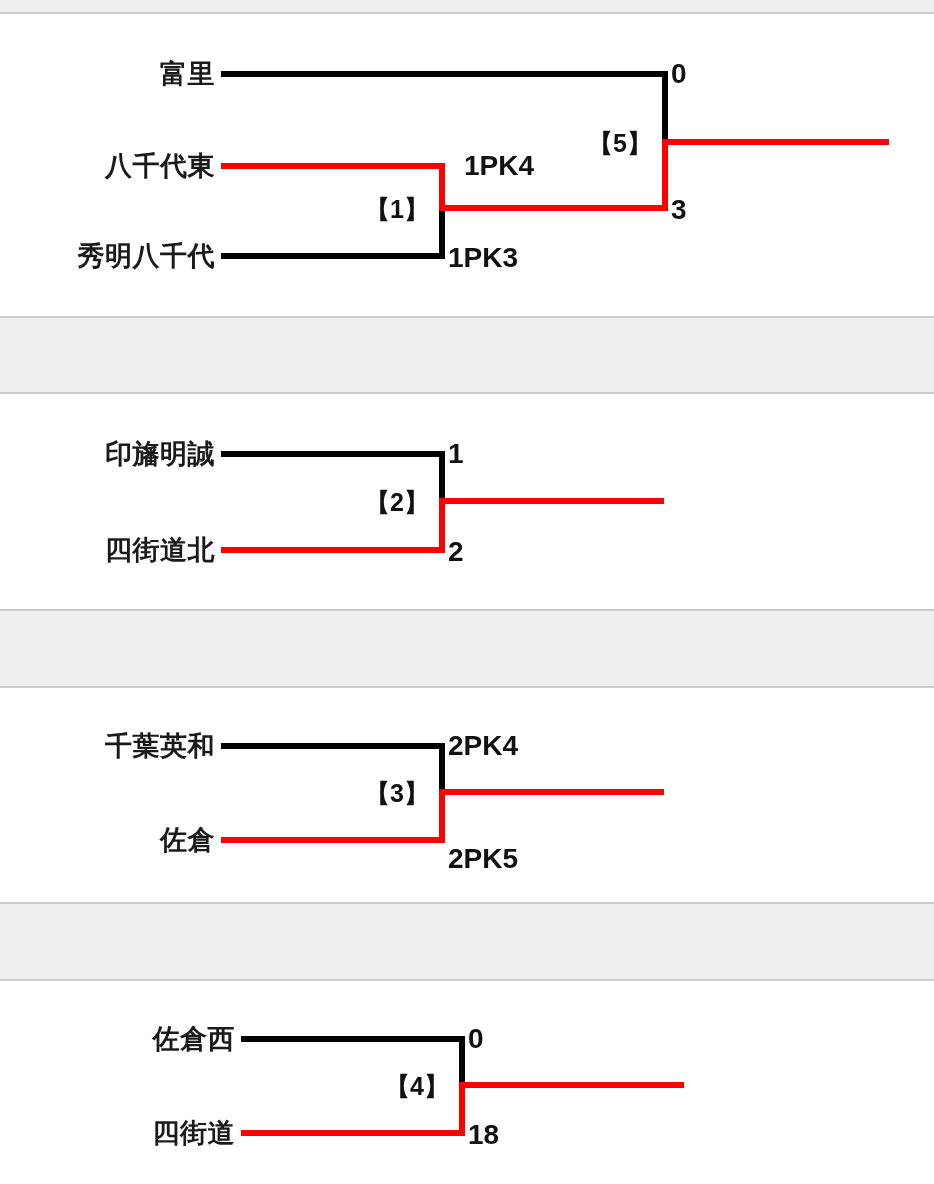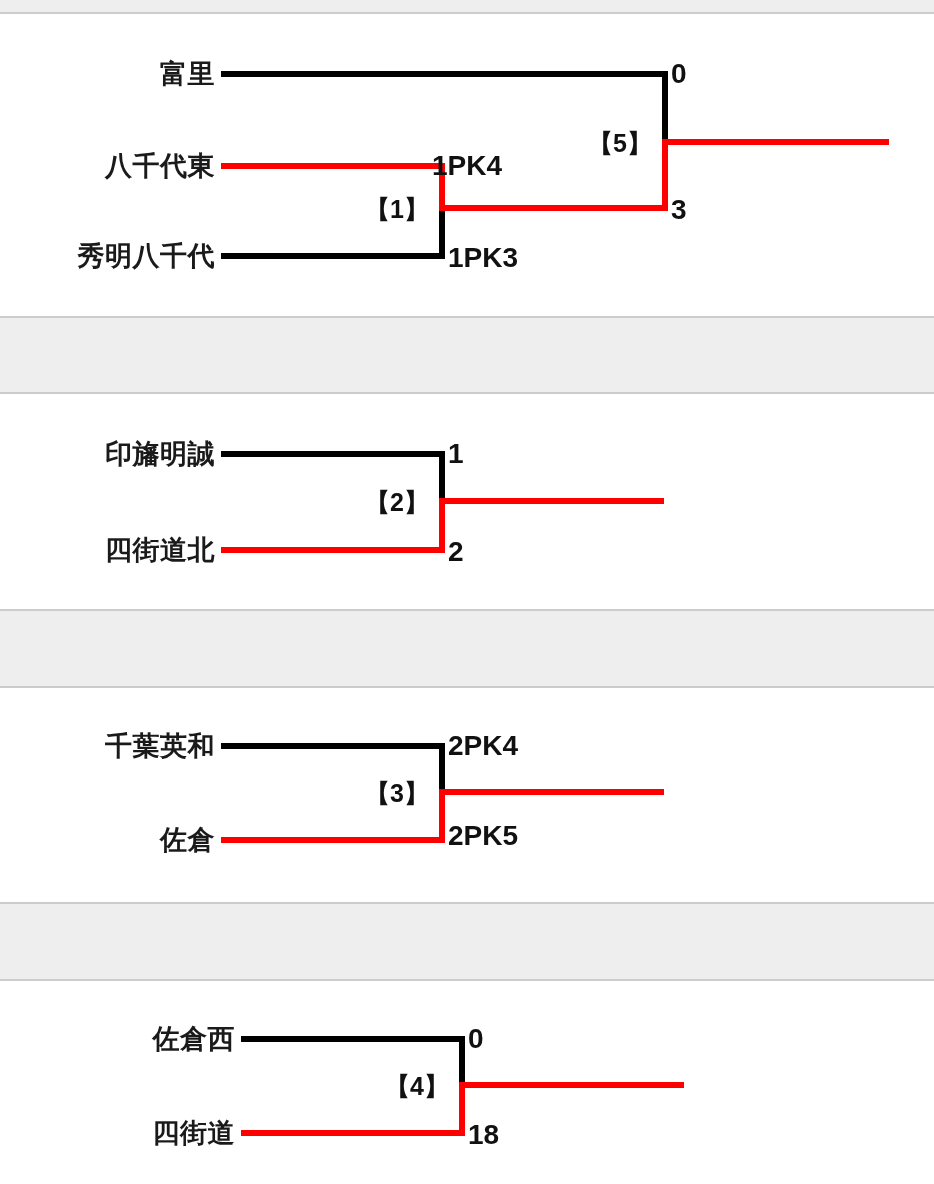--- a/index.html
+++ b/index.html
@@ -109,21 +109,21 @@
 
   <span class="team" style="right:719px; top:256px; width:360px;">秀明八千代</span>
 
   <div class="h-line" style="left:221px; top:256px; width:224px;"></div>
 
   <div class="v-line win" style="left:439px; top:163px; height:48px;"></div>
   <div class="v-line" style="left:439px; top:208px; height:51px;"></div>
 
   <div class="h-line win" style="left:439px; top:208px; width:229px;"></div>
 
-  <span class="score" style="left:432px; top:166px;">1PK4</span>
+  <span class="score" style="left:464px; top:166px;">1PK4</span>
   <span class="score" style="left:448px; top:258px;">1PK3</span>
 
   <span class="gameno" style="right:505px; top:209px; width:180px;">【1】</span>
 
   <div class="v-line" style="left:662px; top:71px; height:71px;"></div>
   <div class="v-line win" style="left:662px; top:139px; height:72px;"></div>
 
   <div class="h-line win" style="left:662px; top:142px; width:227px;"></div>
 
   <span class="score" style="left:671px; top:74px;">0</span>
@@ -158,21 +158,21 @@
 
   <span class="team" style="right:719px; top:152px; width:300px;">佐倉</span>
   <div class="h-line win" style="left:221px; top:152px; width:224px;"></div>
 
   <div class="v-line" style="left:439px; top:55px; height:49px;"></div>
   <div class="v-line win" style="left:439px; top:101px; height:54px;"></div>
 
   <div class="h-line win" style="left:439px; top:104px; width:225px;"></div>
 
   <span class="score" style="left:448px; top:58px;">2PK4</span>
-  <span class="score" style="left:448px; top:148px;">2PK5</span>
+  <span class="score" style="left:448px; top:171px;">2PK5</span>
 
   <span class="gameno" style="right:505px; top:105px; width:180px;">【3】</span>
 </div>
 
 <div class="bracket" style="top:981px; height:256px;margin-left:20px;">
 
   <span class="team" style="right:719px; top:58px; width:300px;">佐倉西</span>
   <div class="h-line" style="left:221px; top:58px; width:224px;"></div>
 
   <span class="team" style="right:719px; top:152px; width:300px;">四街道</span>

